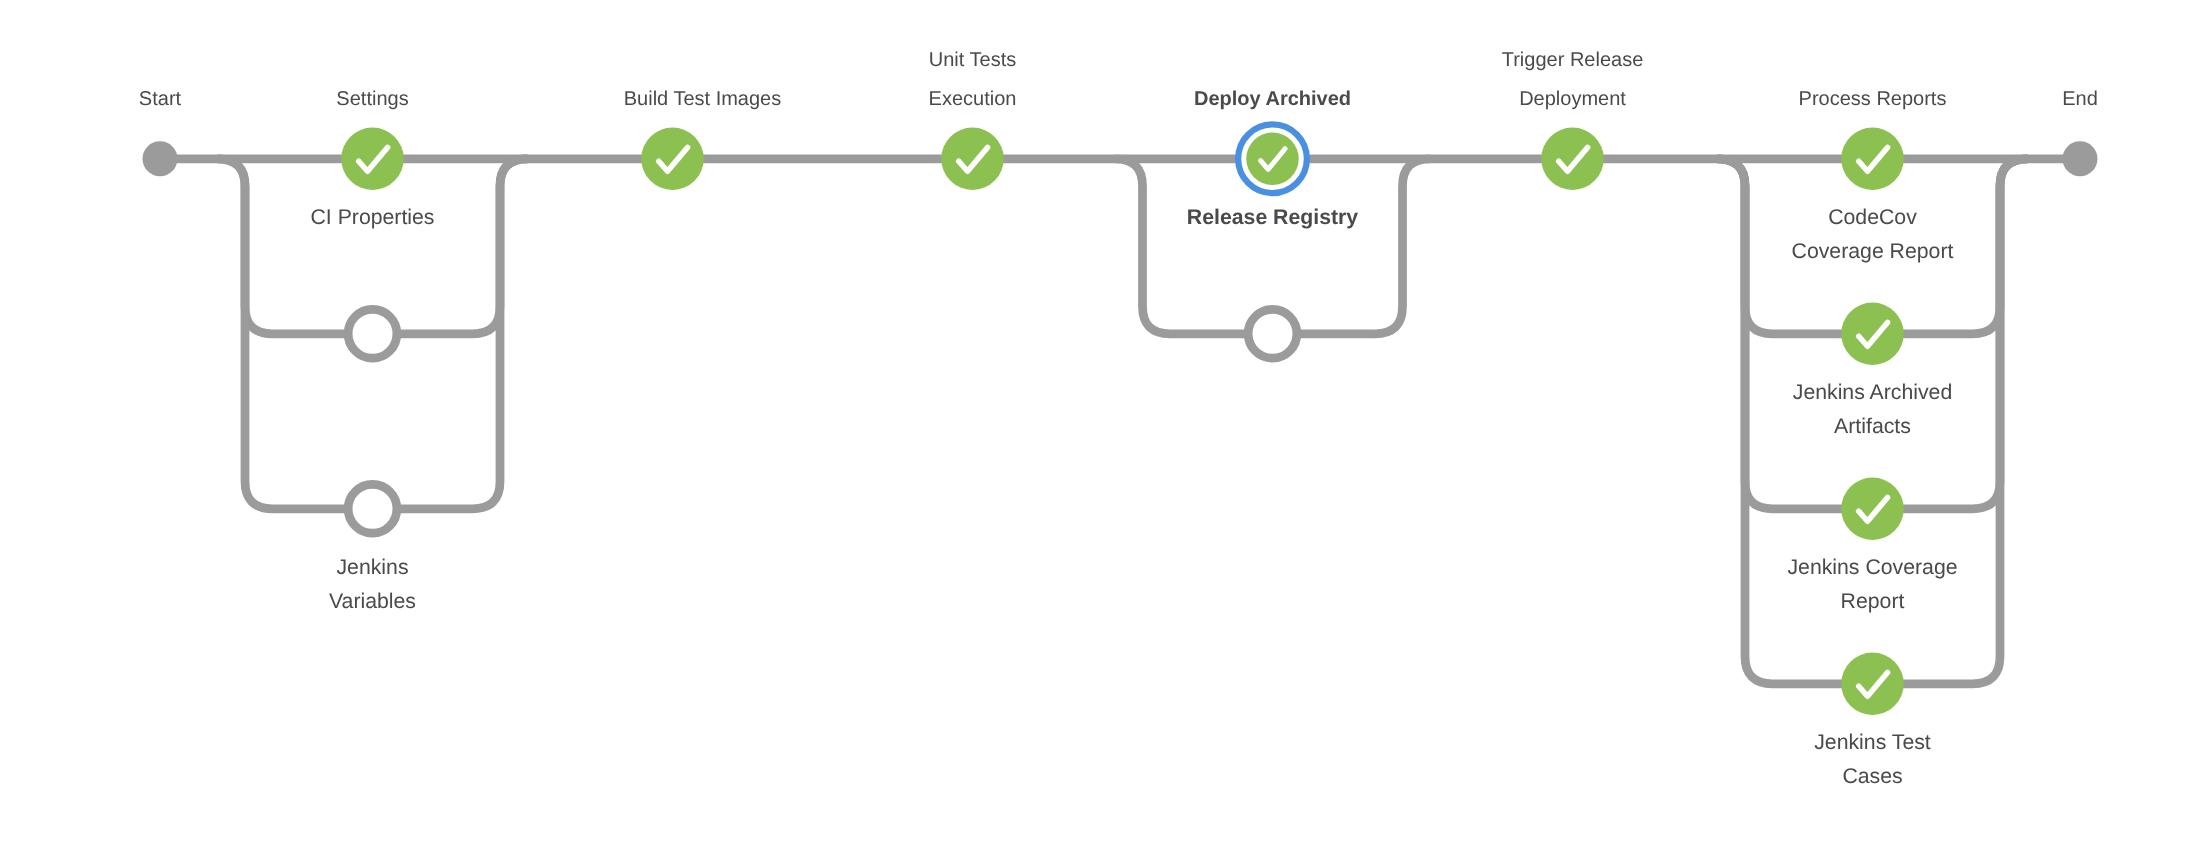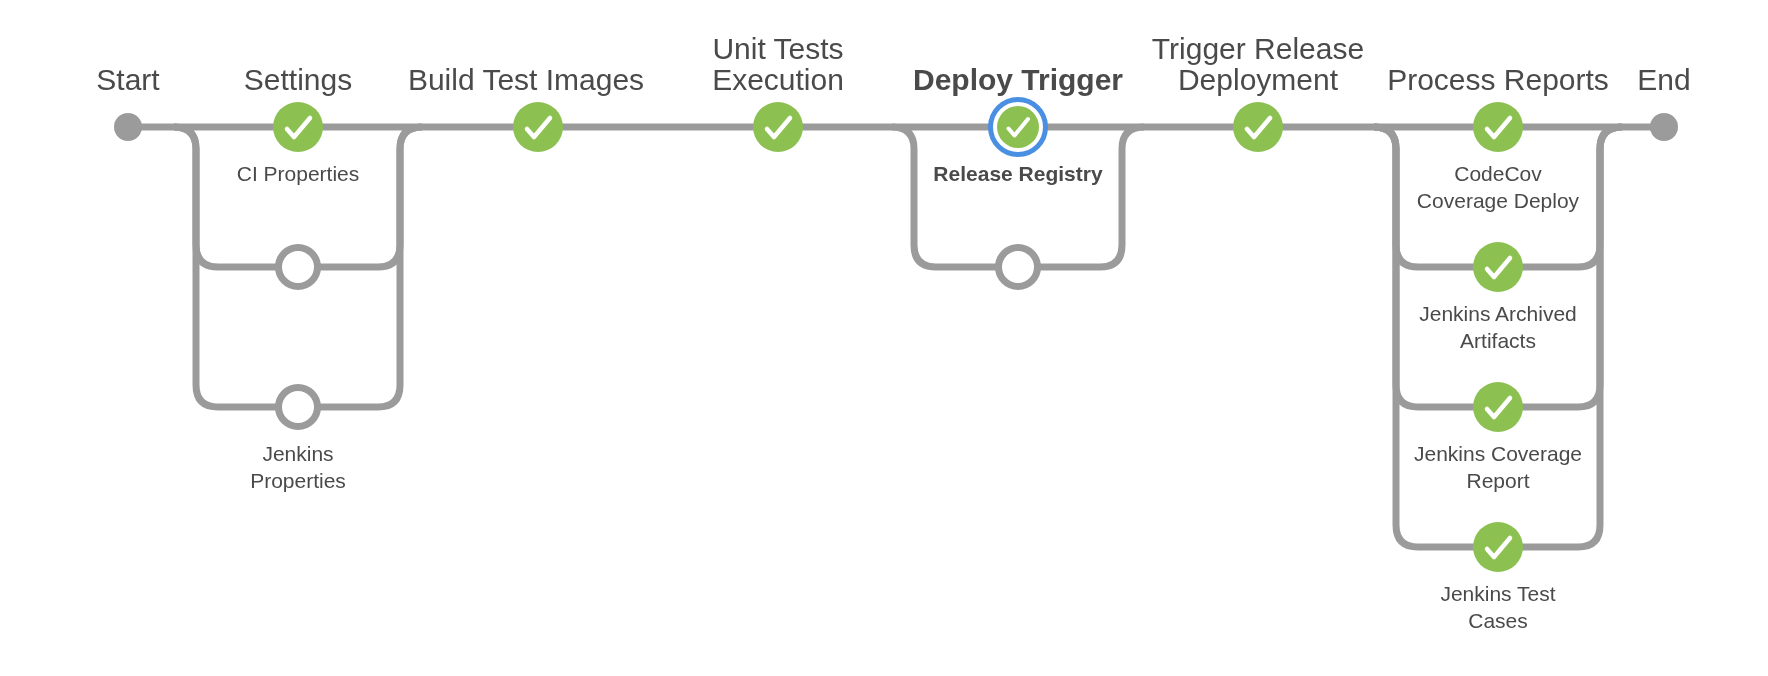--- a/index.html
+++ b/index.html
@@ -21,31 +21,31 @@
     position: absolute;
     left: 0;
     top: 0;
   }
   .stage-label {
     position: absolute;
     bottom: 581px;
     transform: translateX(-50%);
     width: 250px;
     text-align: center;
-    font-size: 30px;
+    font-size: 16px;
     line-height: 31px;
     color: #4a4a4a;
     white-space: pre-line;
   }
   .branch-label {
     position: absolute;
     transform: translateX(-50%);
     width: 230px;
     text-align: center;
-    font-size: 21px;
+    font-size: 17px;
     line-height: 27px;
     color: #4a4a4a;
     white-space: pre-line;
   }
   .bold { font-weight: bold; }
 </style>
 </head>
 <body>
 
 <div class="canvas">
@@ -122,37 +122,37 @@
     </g>
 
     <g>
       <circle cx="1498" cy="547" r="25" fill="#8CC152"></circle>
       <path d="M1487 549 L1494 557 L1510 538" stroke="#fff" stroke-width="4.5" fill="none" stroke-linecap="round" stroke-linejoin="round"></path>
     </g>
   </svg>
 
   <div class="stage-label" style="left:128px">Start</div>
   <div class="stage-label" style="left:298px">Settings</div>
-  <div class="stage-label" style="left:526px">Build Test Images</div>
+  <div class="stage-label" style="left:562px">Build Test Images</div>
   <div class="stage-label" style="left:778px">Unit Tests
 Execution</div>
-  <div class="stage-label bold" style="left:1018px">Deploy Trigger</div>
+  <div class="stage-label bold" style="left:1018px">Deploy Archived</div>
   <div class="stage-label" style="left:1498px">Process Reports</div>
   <div class="stage-label" style="left:1258px">Trigger Release
 Deployment</div>
   <div class="stage-label" style="left:1664px">End</div>
 
   <div class="branch-label" style="left:298px; top:160px">CI Properties</div>
   <div class="branch-label" style="left:298px; top:440px">Jenkins
-Properties</div>
+Variables</div>
 
   <div class="branch-label bold" style="left:1018px; top:160px">Release Registry</div>
 
   <div class="branch-label" style="left:1498px; top:160px">CodeCov
-Coverage Deploy</div>
+Coverage Report</div>
   <div class="branch-label" style="left:1498px; top:300px">Jenkins Archived
 Artifacts</div>
   <div class="branch-label" style="left:1498px; top:440px">Jenkins Coverage
 Report</div>
   <div class="branch-label" style="left:1498px; top:580px">Jenkins Test
 Cases</div>
 
 </div>
 
 </body></html>

